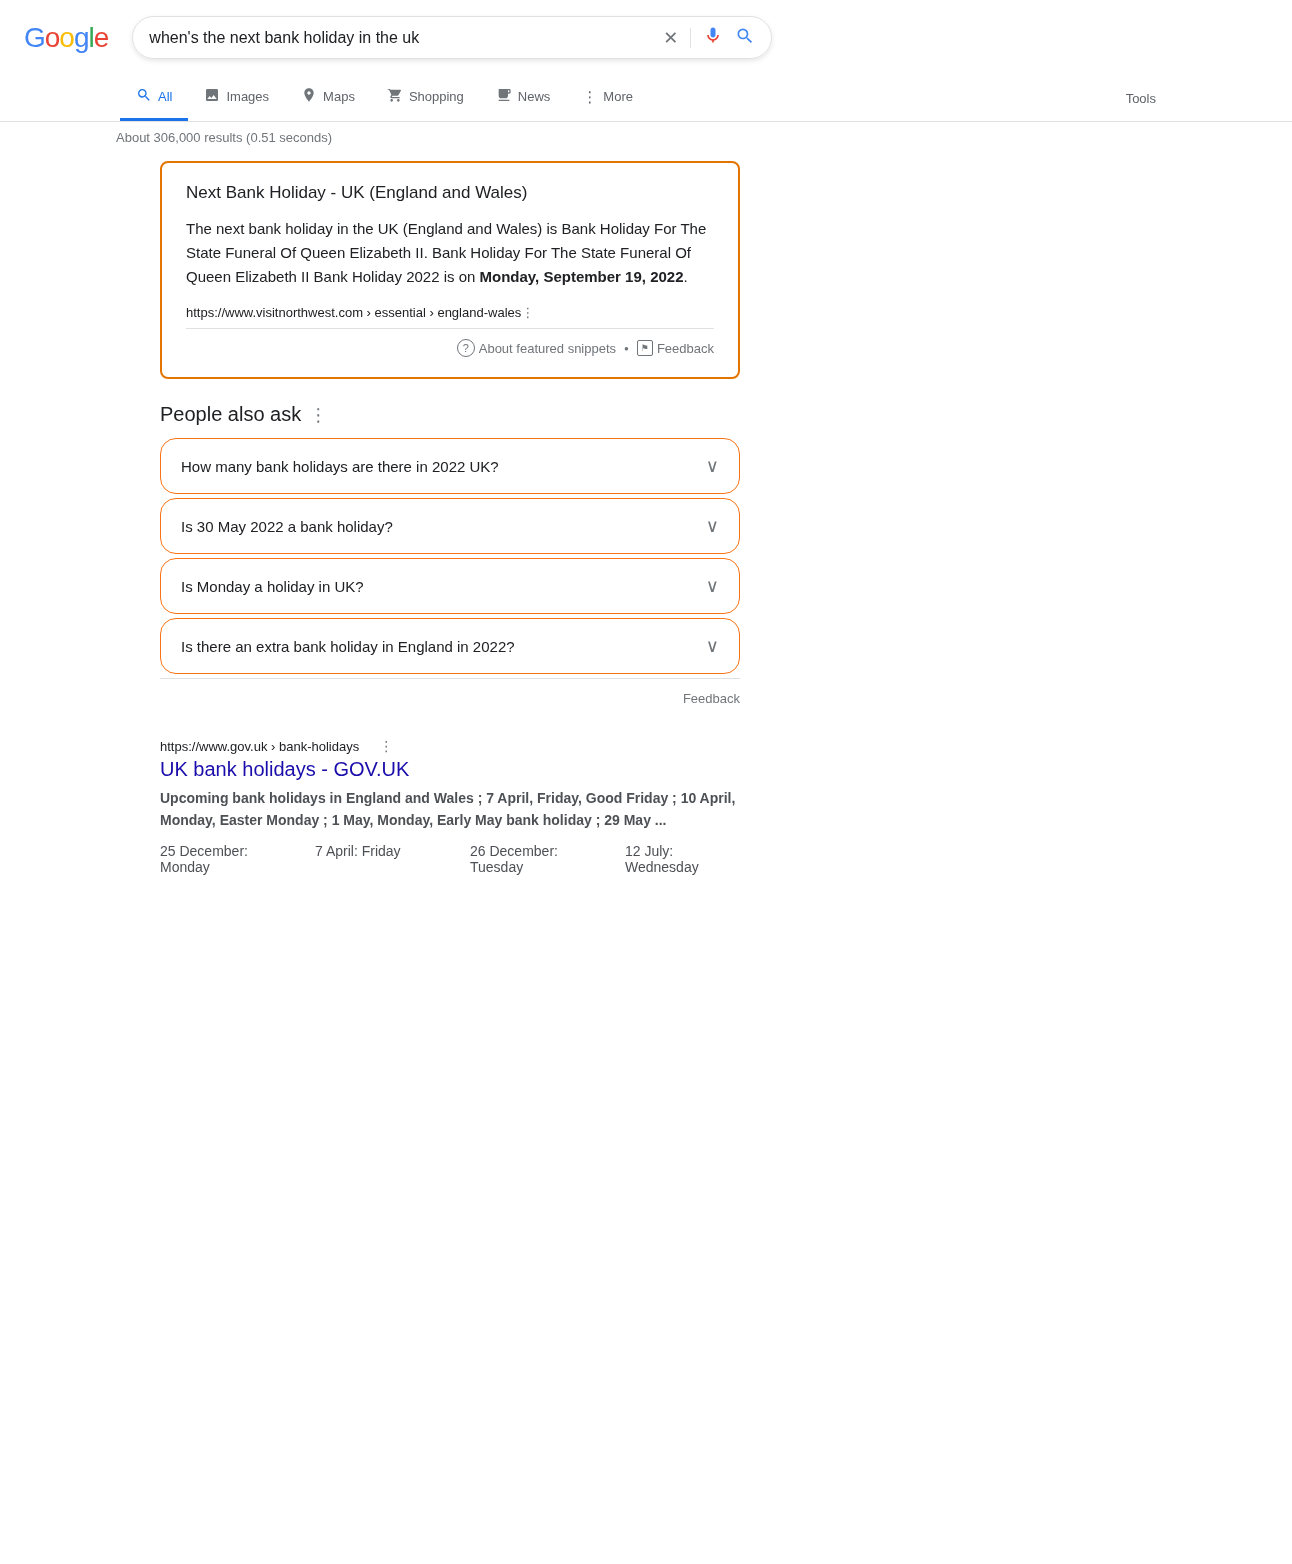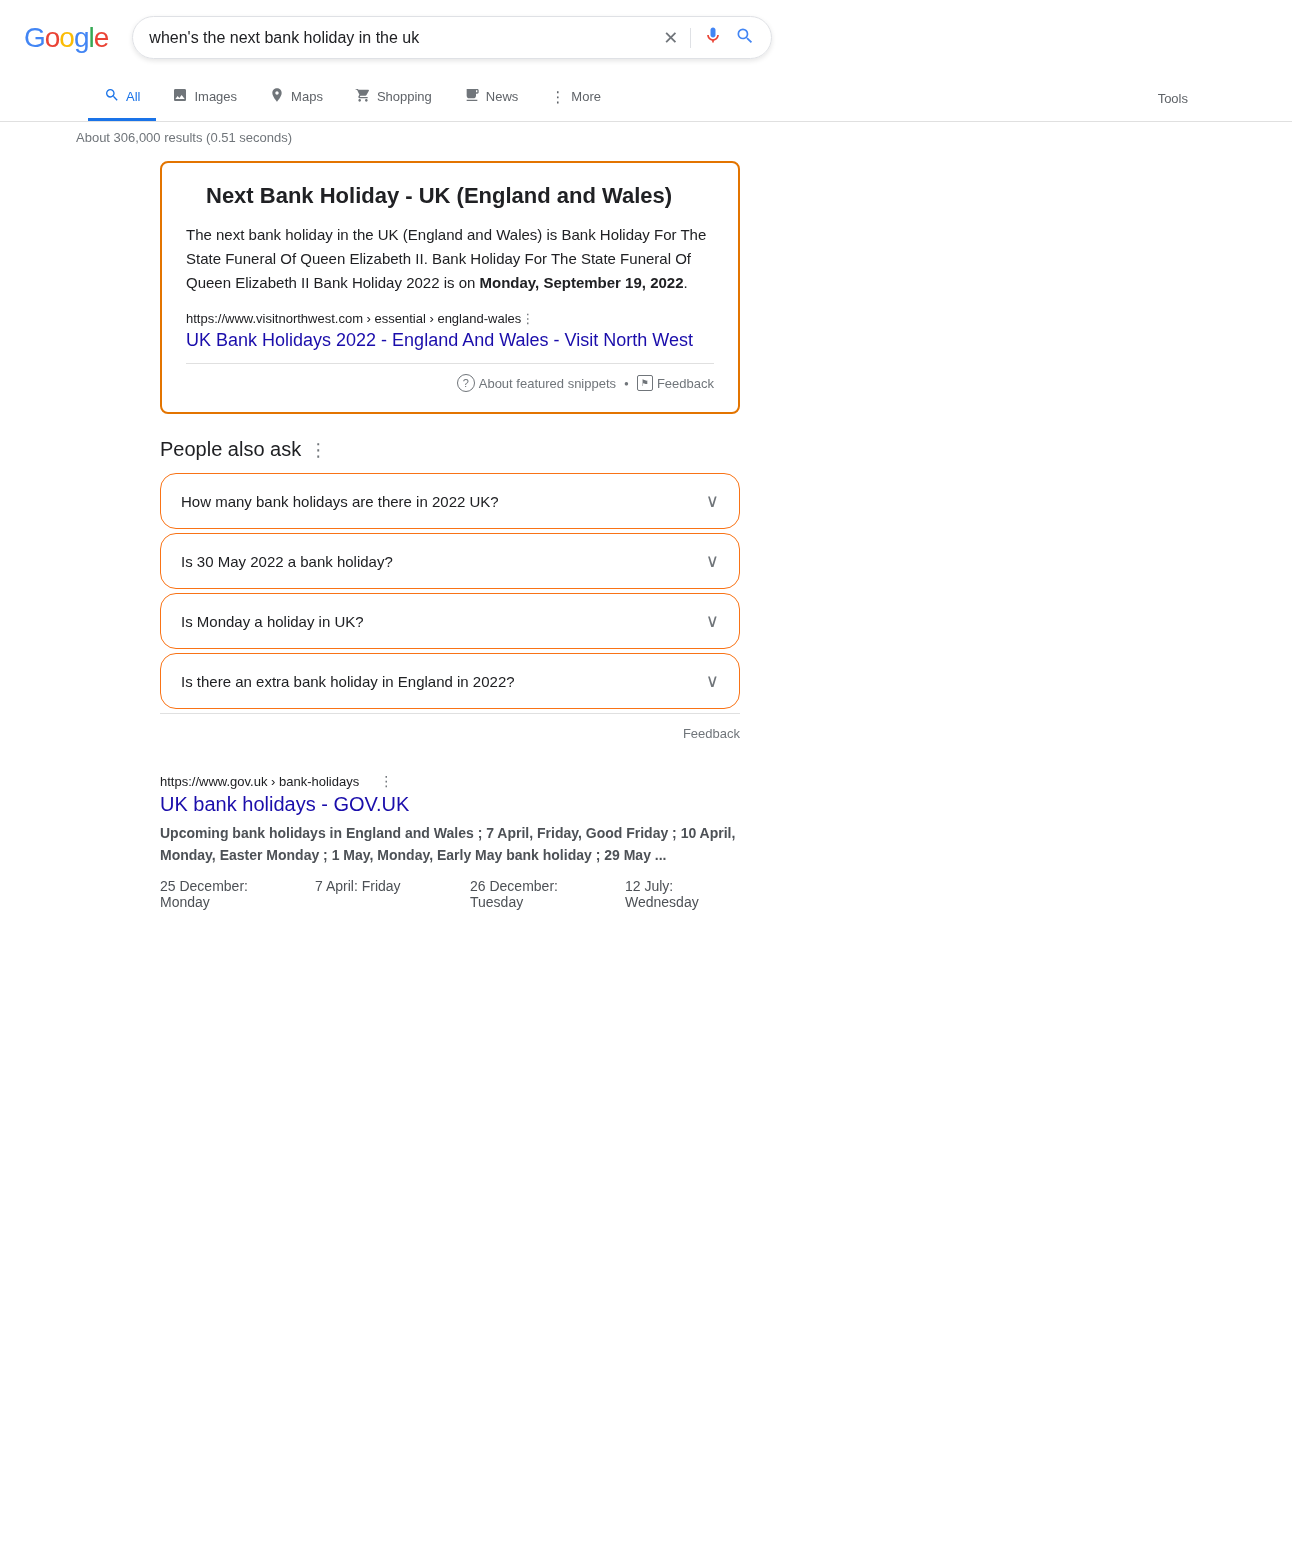--- a/index.html
+++ b/index.html
@@ -65,21 +65,21 @@
       font-size: 18px;
     }
     .search-btn-icon {
       cursor: pointer;
     }
 
     
     .nav-tabs {
       display: flex;
       align-items: center;
-      padding: 0 88px;
+      padding: 0 120px;
       border-bottom: 1px solid #e0e0e0;
       gap: 0;
     }
     .nav-tab {
       display: flex;
       align-items: center;
       gap: 6px;
       padding: 12px 16px;
       font-size: 13px;
       color: #5f6368;
@@ -98,46 +98,45 @@
     .nav-tools {
       margin-left: auto;
       padding: 12px 16px;
       font-size: 13px;
       color: #5f6368;
       cursor: pointer;
     }
 
     
     .results-info {
-      padding: 8px 76px;
+      padding: 8px 116px;
       font-size: 13px;
       color: #70757a;
       margin-bottom: 8px;
     }
 
     
     .main-content {
       padding: 0 160px;
       max-width: 900px;
     }
 
     
     .featured-snippet {
       border: 2px solid #E37400;
       border-radius: 8px;
       padding: 20px 24px;
       margin-bottom: 24px;
       background: #fff;
     }
     .snippet-heading {
-      font-size: 22px;
-      font-weight: 700;
+      font-size: 17px;
+      font-weight: 400;
       color: #202124;
       margin-bottom: 14px;
-      margin-left: 20px;
     }
     .snippet-text {
       font-size: 15px;
       color: #202124;
       line-height: 1.6;
       margin-bottom: 16px;
     }
     .snippet-source-url {
       font-size: 13px;
       color: #202124;
@@ -371,21 +370,20 @@
 
   <div class="featured-snippet">
     <div class="snippet-heading">Next Bank Holiday - UK (England and Wales)</div>
     <div class="snippet-text">
       <span>The next bank holiday in the UK (England and Wales) is Bank Holiday For The State Funeral Of Queen Elizabeth II. Bank Holiday For The State Funeral Of Queen Elizabeth II Bank Holiday 2022 is on </span><strong>Monday, September 19, 2022</strong><span>.</span>
     </div>
     <div class="snippet-source-url">
       <span>https://www.visitnorthwest.com › essential › england-wales</span>
       <span class="snippet-dots">⋮</span>
     </div>
-    <a class="snippet-link" href="#">UK Bank Holidays 2022 - England And Wales - Visit North West</a>
     <div class="snippet-footer">
       <div class="snippet-footer-item">
         <span class="circle-q">?</span>
         <span>About featured snippets</span>
       </div>
       <span class="snippet-footer-dot">●</span>
       <div class="snippet-footer-item">
         <span class="feedback-icon">⚑</span>
         <span>Feedback</span>
       </div>

